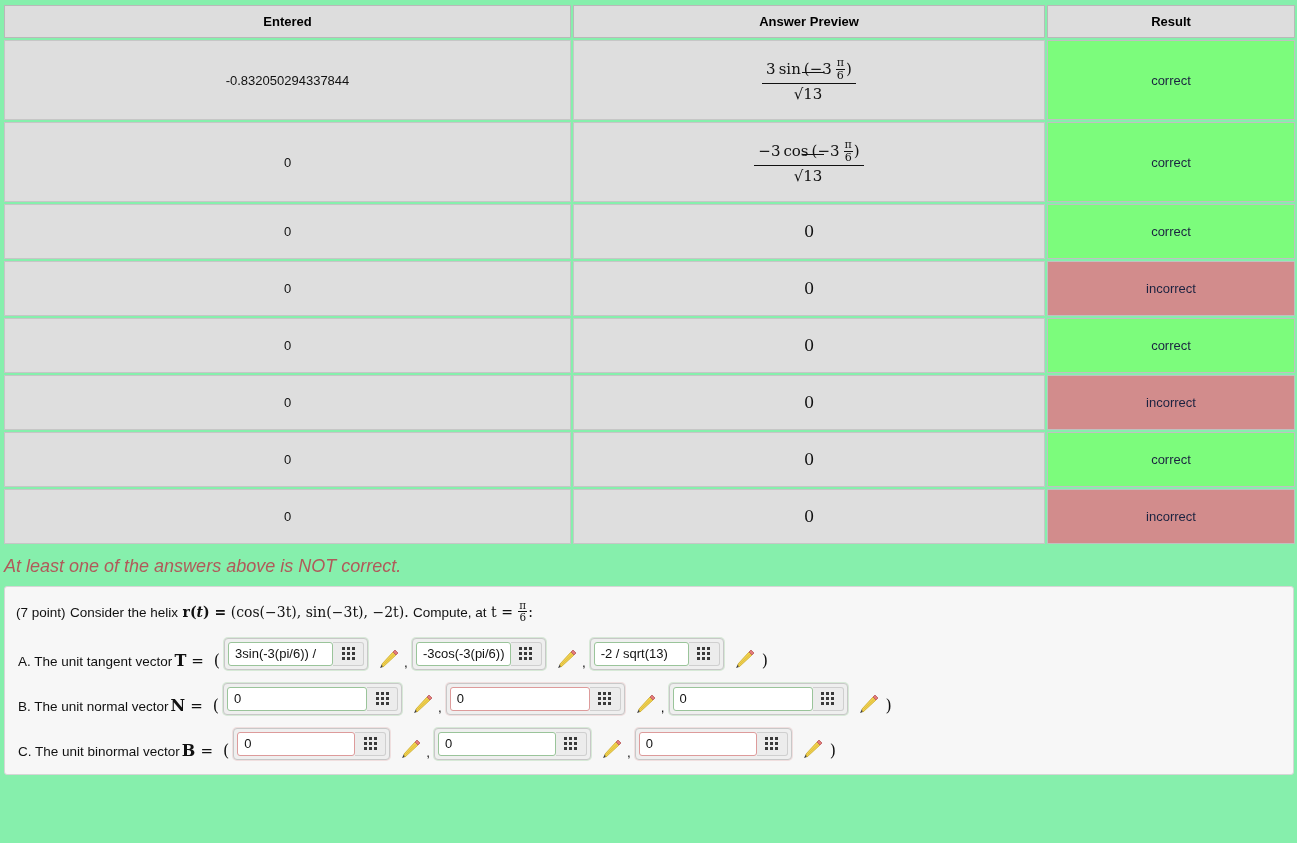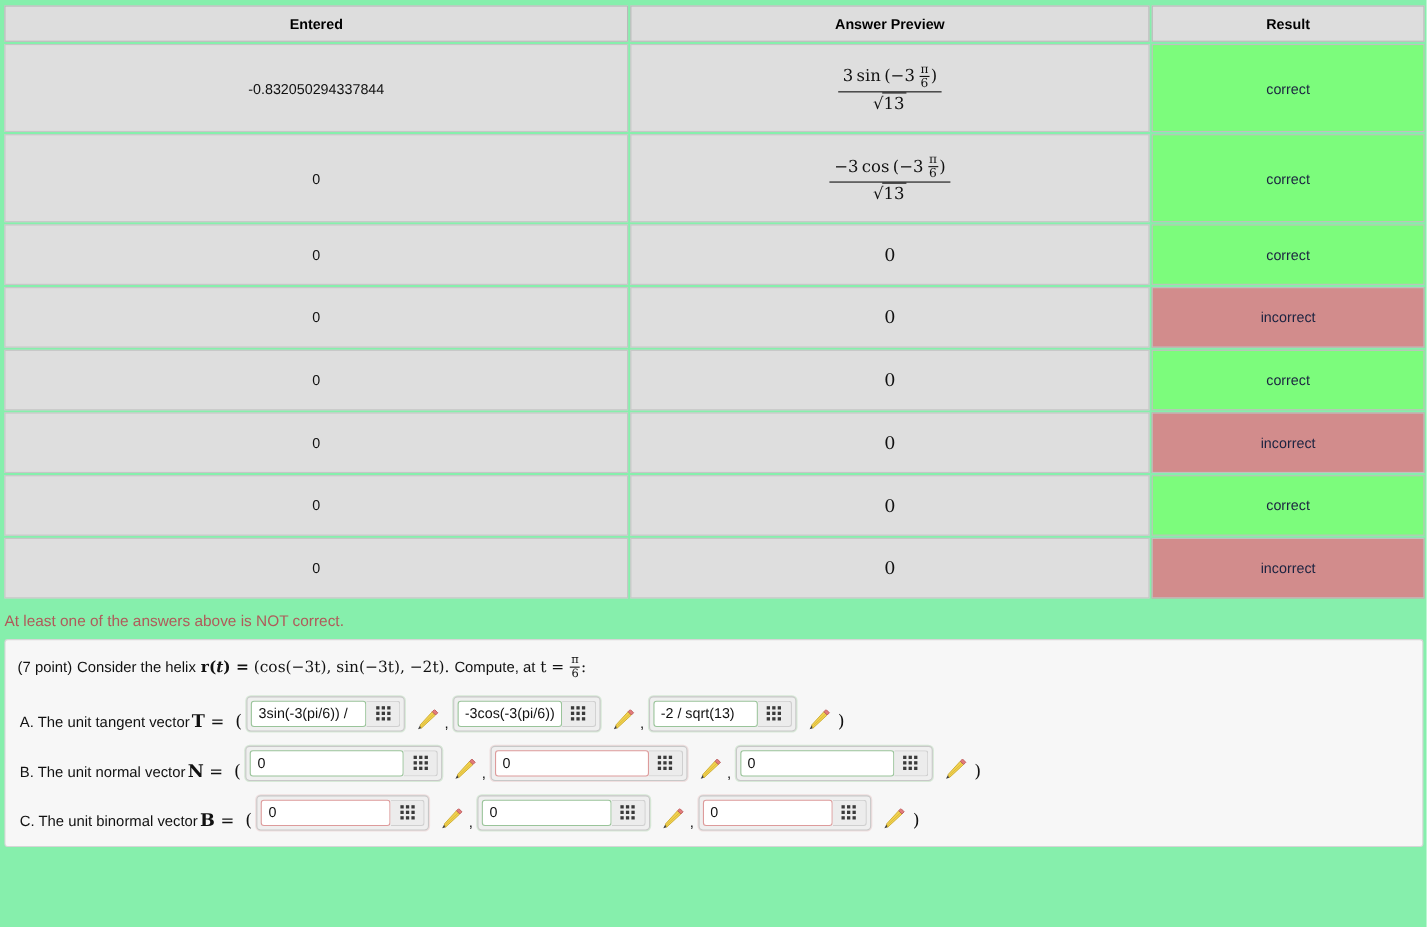--- a/index.html
+++ b/index.html
@@ -99,36 +99,37 @@
   .sfrac .den {
     display: block;
     padding: 0 1px;
   }
   .sqrt {
     display: inline-block;
     white-space: nowrap;
   }
   .sqrt .radicand {
     border-top: 1px solid #111111;
-    padding: 0 2px 0 1px;
+    padding: 12px 2px 0 1px;
     margin-left: -1px;
     text-align: center;
   }
   .plain-zero {
     font-family: "DejaVu Serif", "Liberation Serif", serif;
     font-size: 16px;
     color: #111111;
   }
 
   
   .warning {
     margin: 10px 0 0 4px;
-    font-size: 14px;
+    font-size: 18px;
     color: #b05a5a;
     font-family: "Liberation Sans", sans-serif;
+    font-style: italic;
   }
 
   
   .problem-panel {
     margin: 9px 3px 0 4px;
     background: #f7f7f7;
     border: 1px solid #d6d6d6;
     border-radius: 3px;
     padding: 10px 0 14px 0;
     position: relative;

